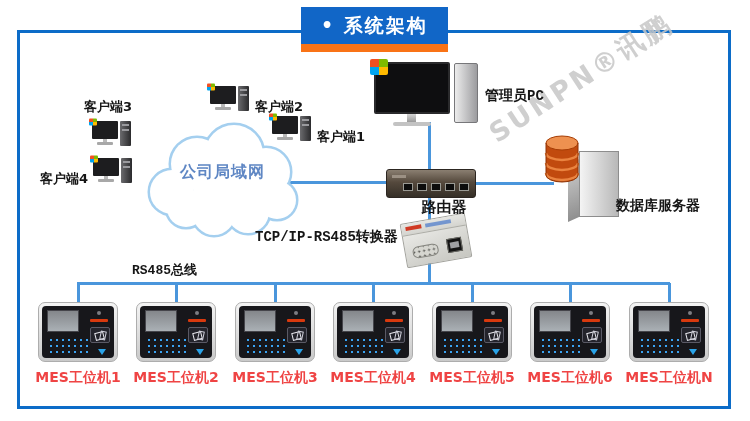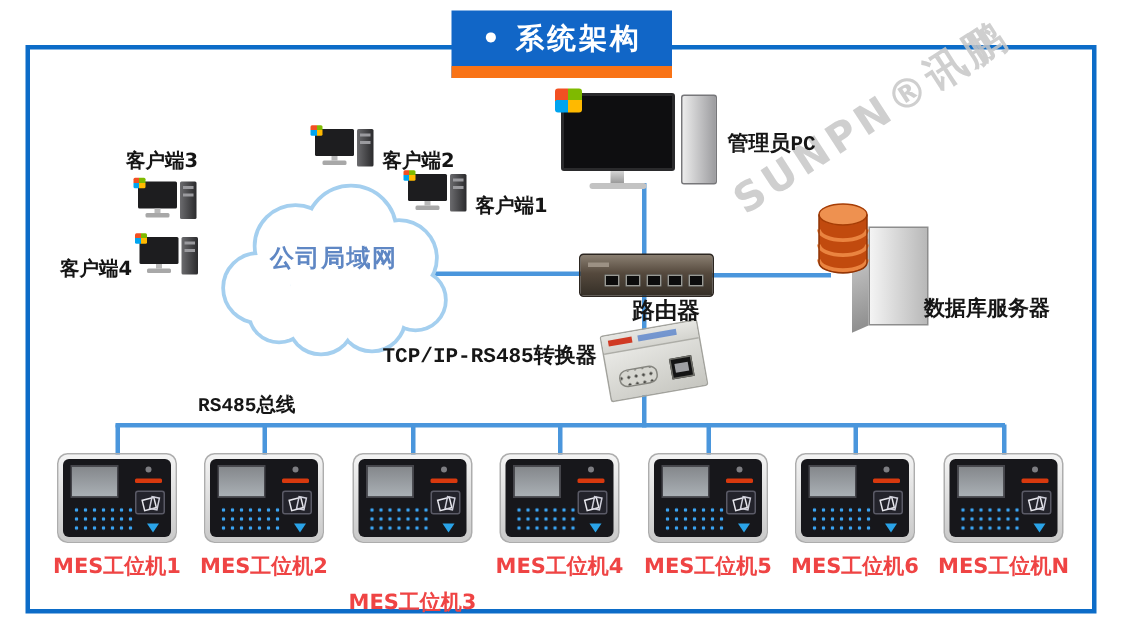--- a/index.html
+++ b/index.html
@@ -339,19 +339,19 @@
           <i></i>
           <b></b>
         </span>
         <span class="keys"></span>
         <span class="logo"></span>
       </div>
     </div>
 
   <div class="ws-label" style="left:28px;">MES工位机1</div>
   <div class="ws-label" style="left:126px;">MES工位机2</div>
-  <div class="ws-label" style="left:225px;margin-top:24px;">MES工位机3</div>
+  <div class="ws-label" style="left:225px;">MES工位机3</div>
   <div class="ws-label" style="left:323px;">MES工位机4</div>
   <div class="ws-label" style="left:422px;">MES工位机5</div>
   <div class="ws-label" style="left:520px;">MES工位机6</div>
   <div class="ws-label" style="left:619px;">MES工位机N</div>
 
 </div>
 
 </body></html>

